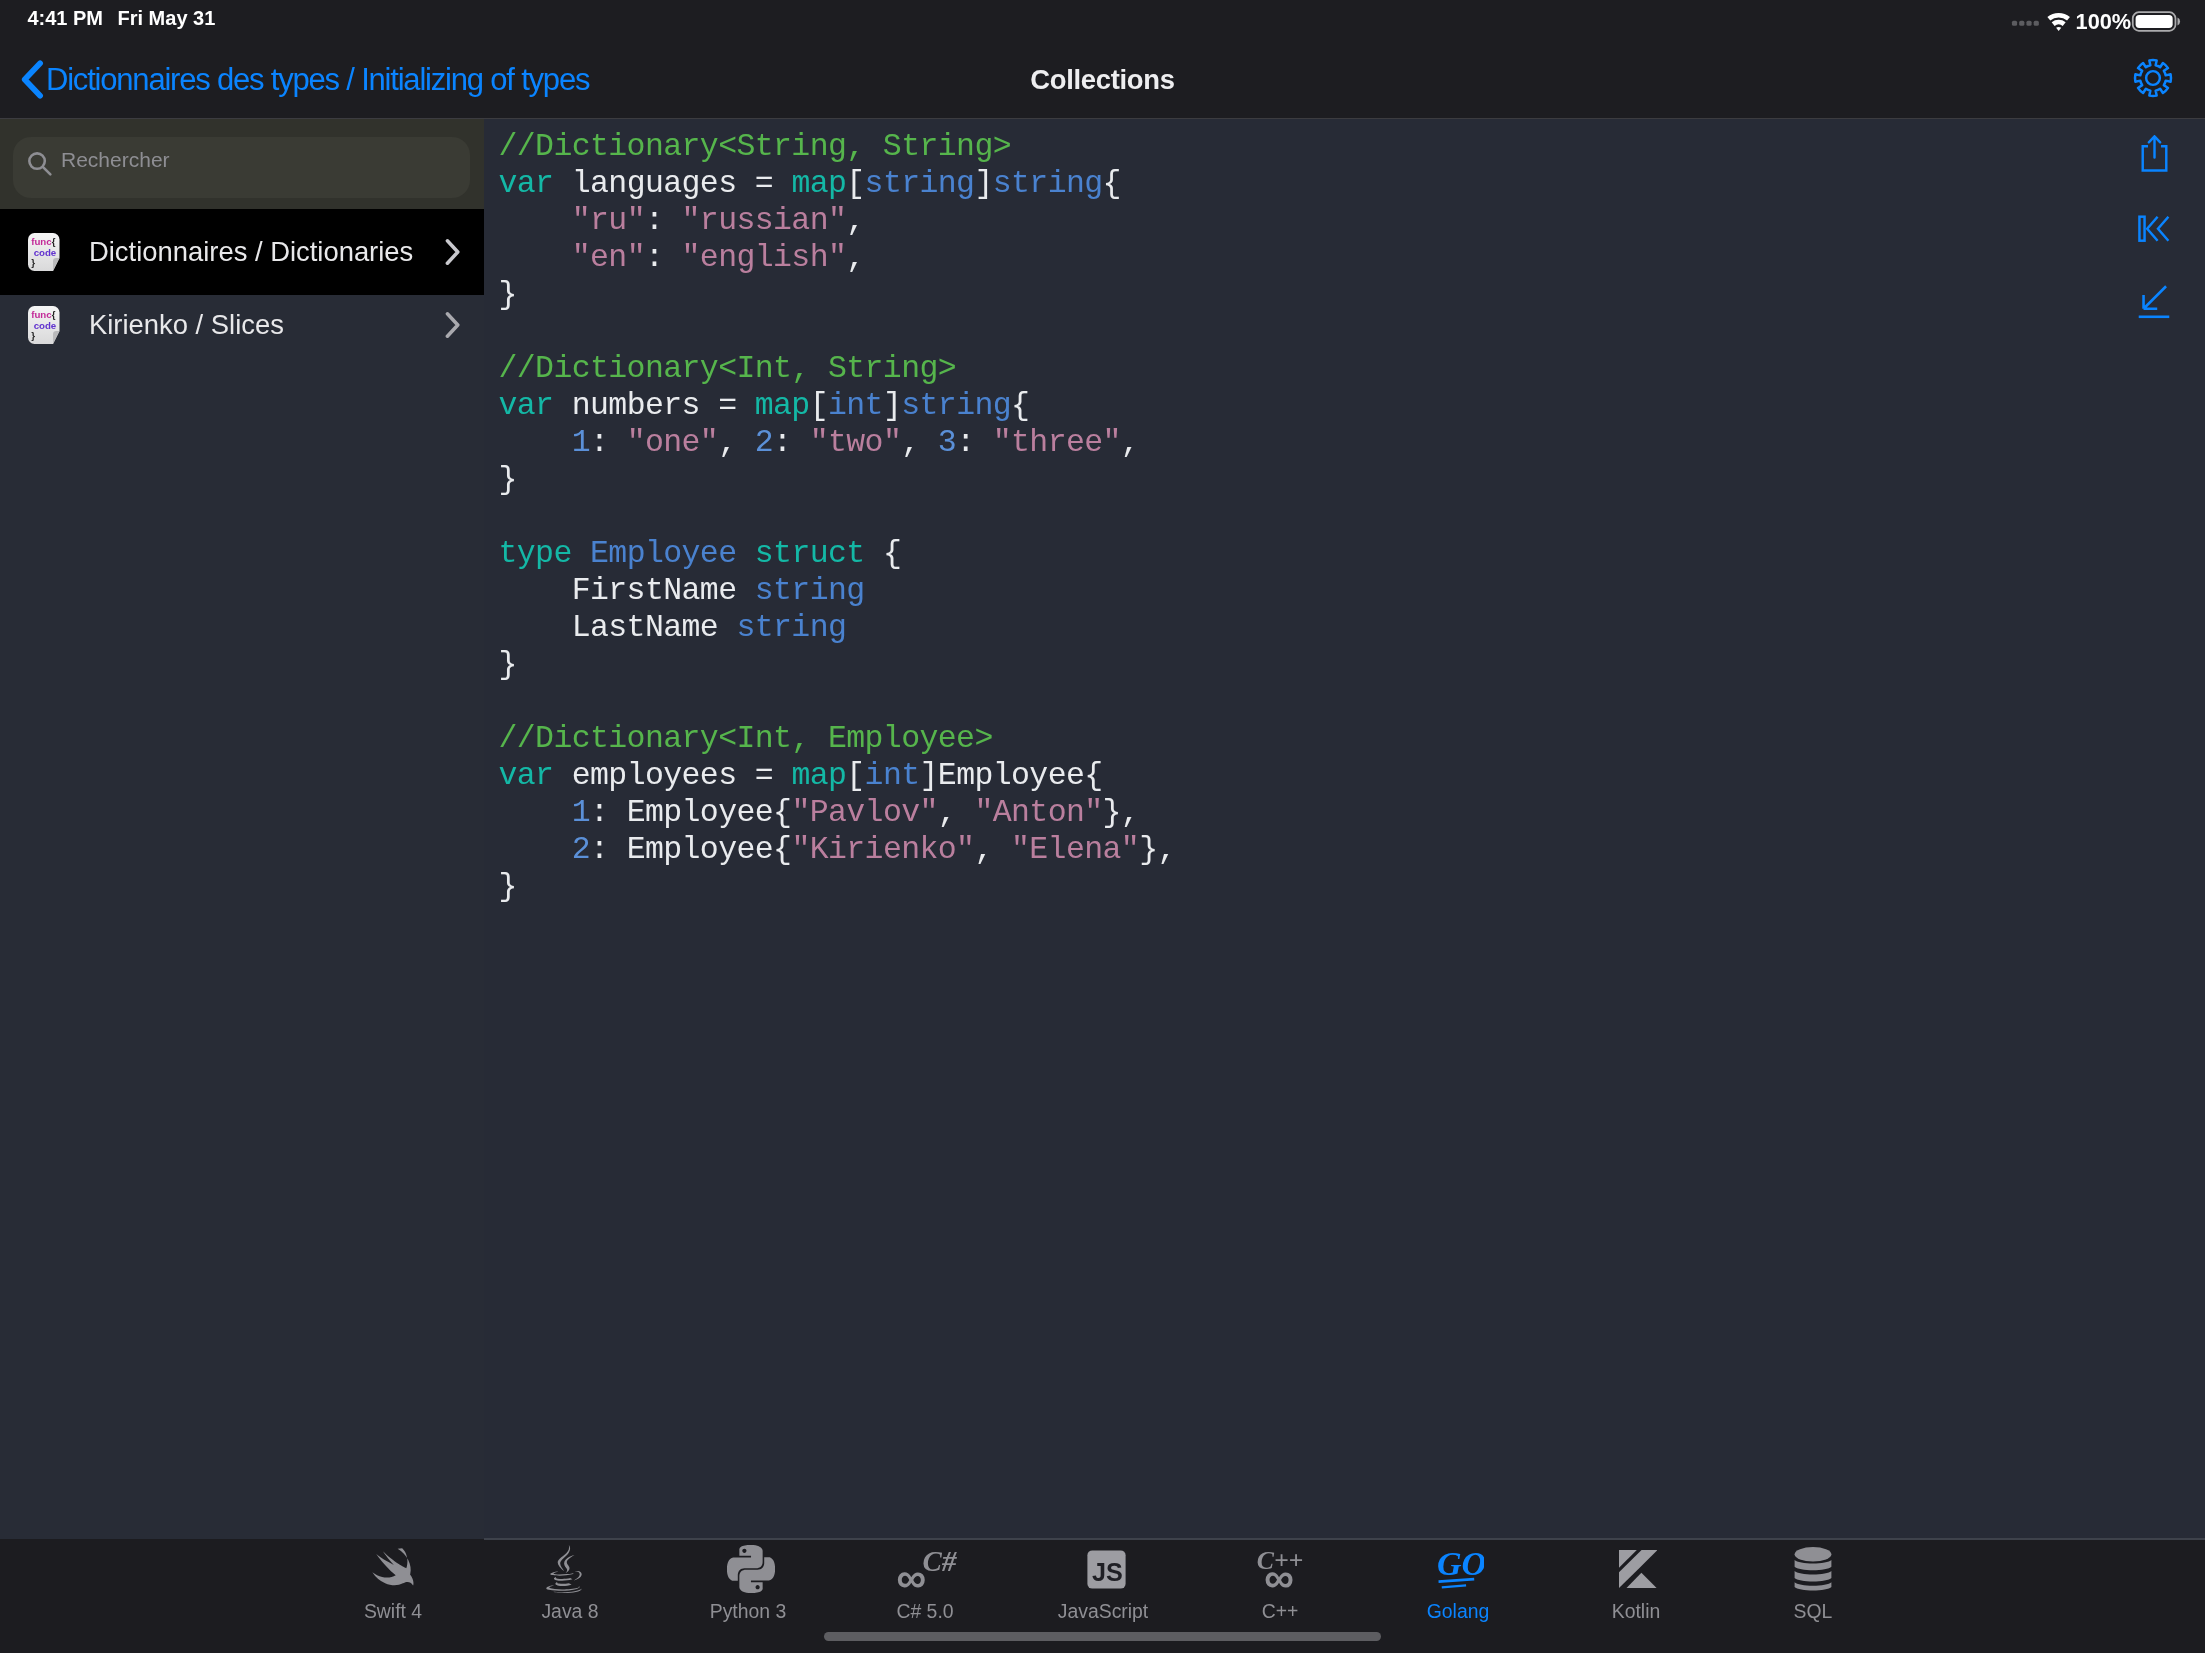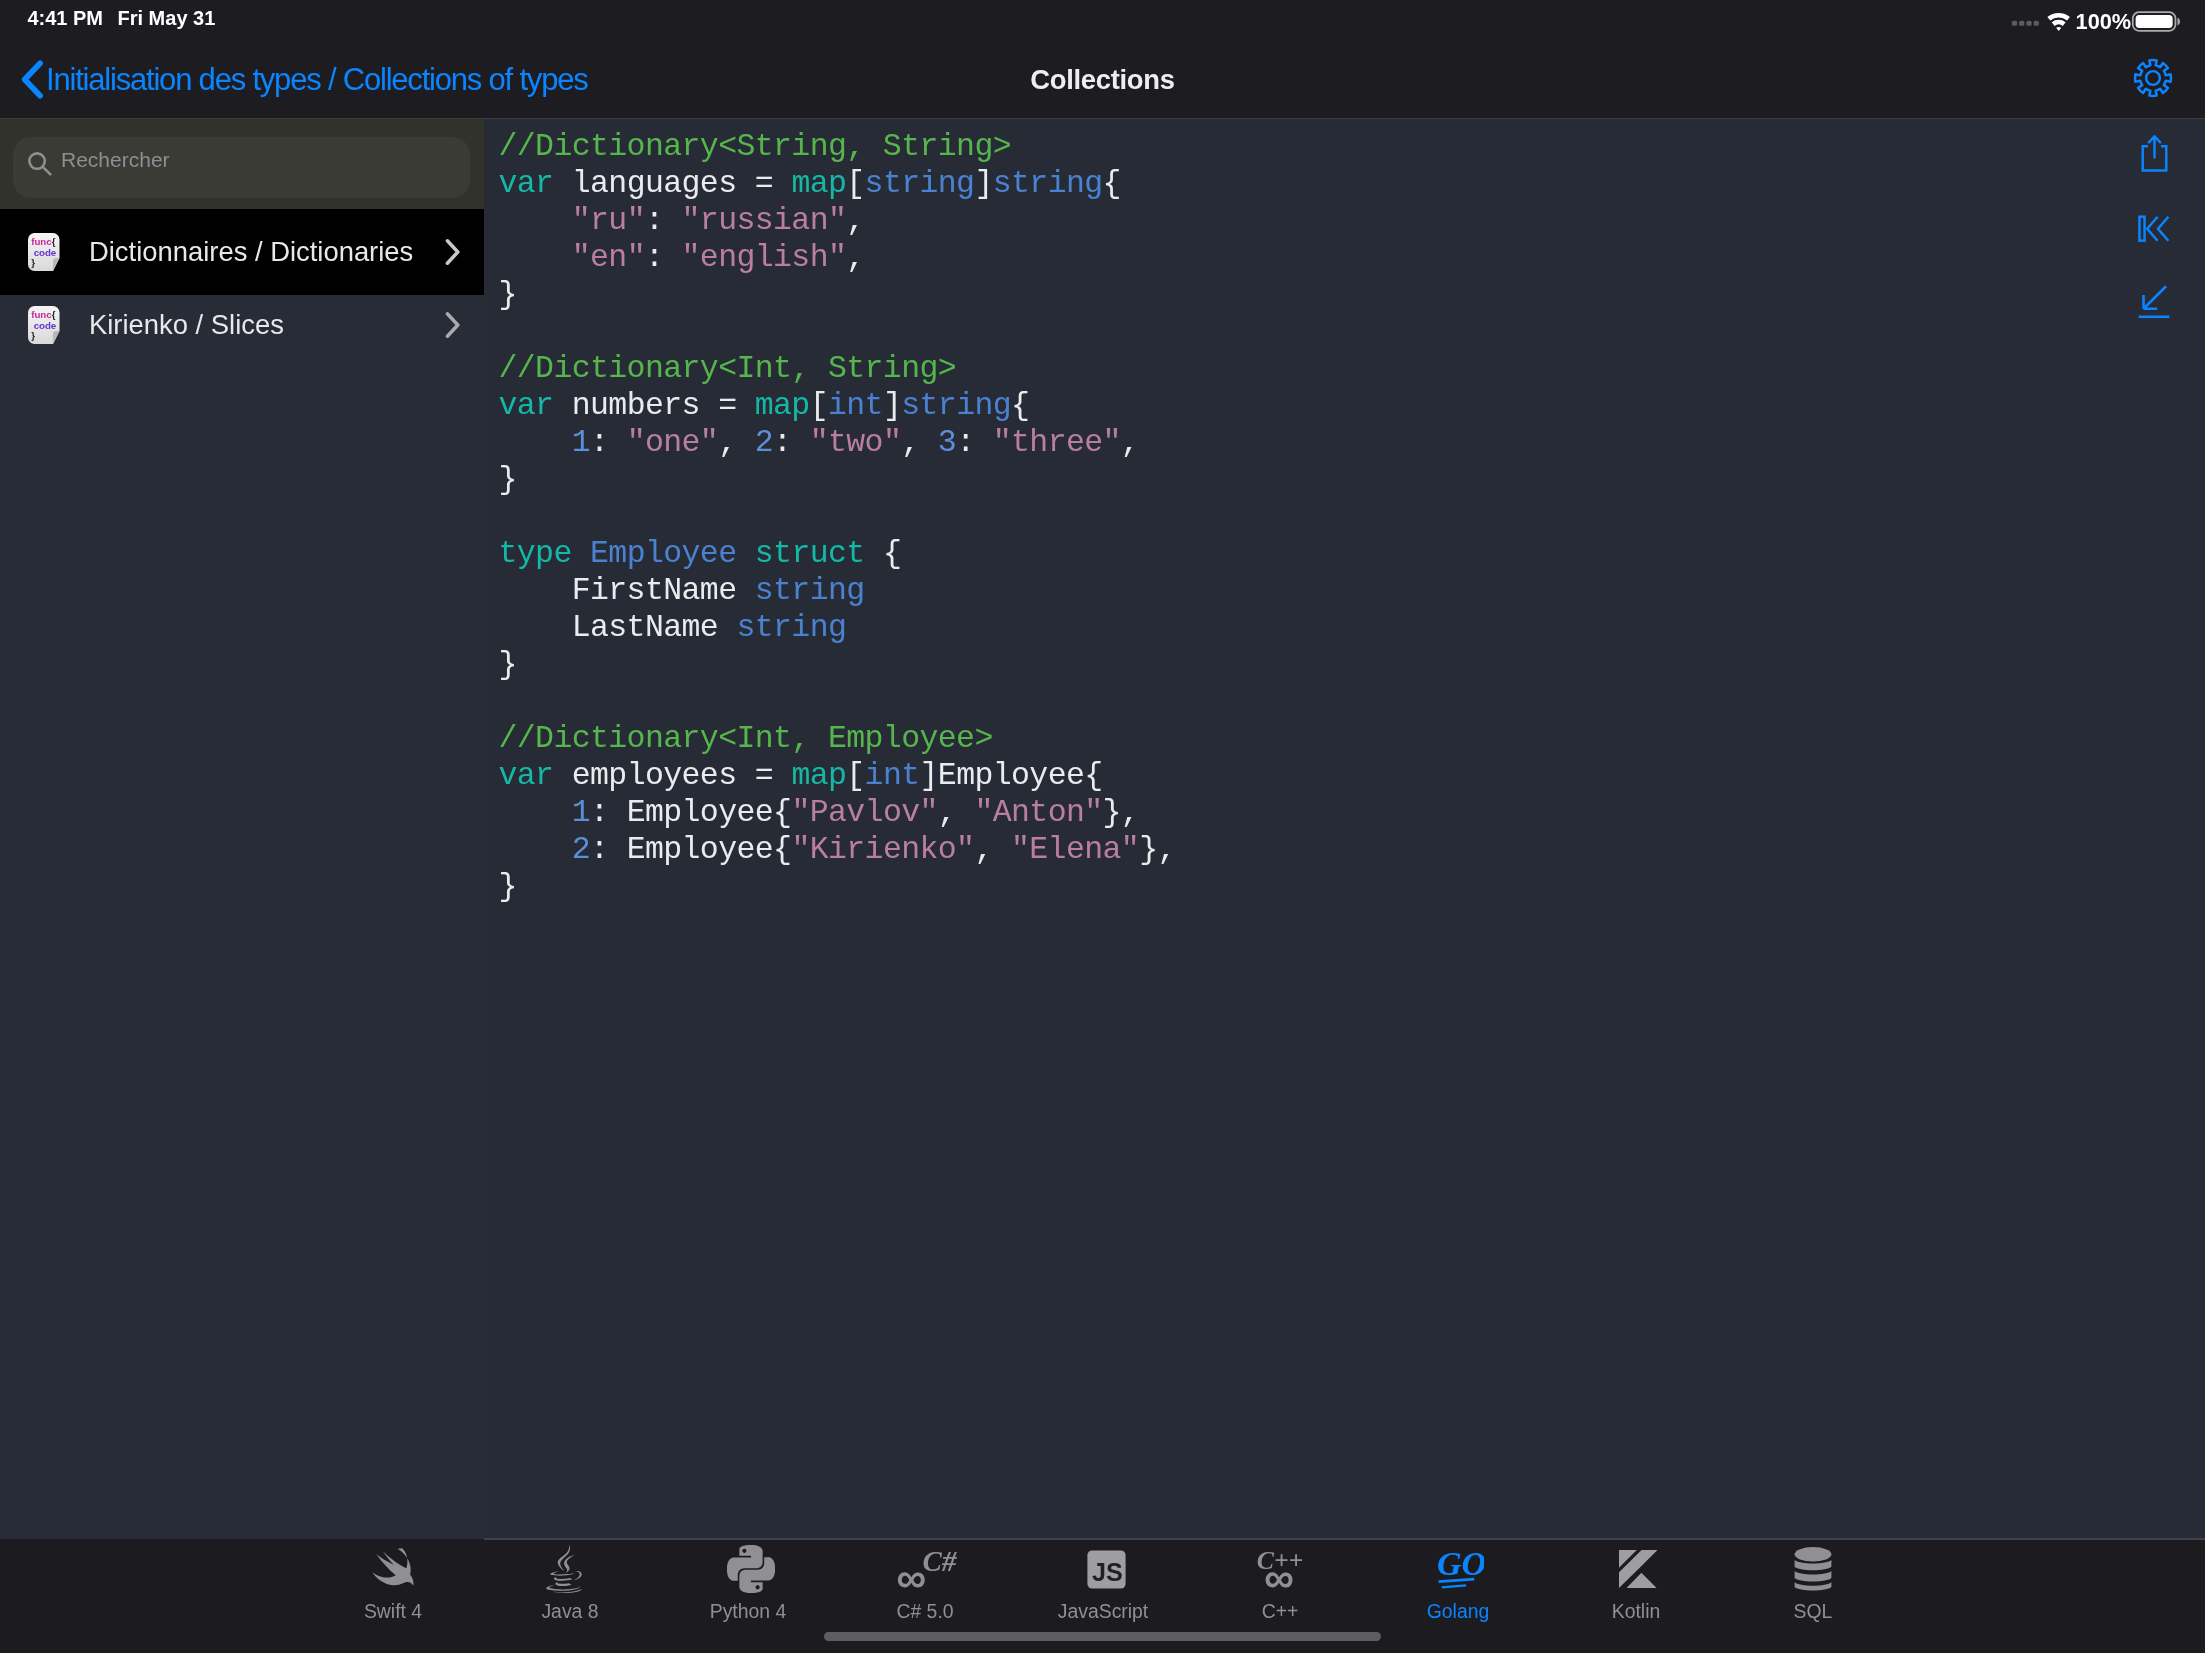--- a/index.html
+++ b/index.html
@@ -70,21 +70,21 @@
         <path d="M71.8 25.7 a6 6 0 0 1 6.4 0 L75 29.7 Z"></path>
       </g>
       <text x="96" y="27" font-size="27" font-weight="bold" fill="#ffffff">100%</text>
       <g>
         <rect x="167" y="6.5" width="53" height="23" rx="7.5" fill="none" stroke="#ababad" stroke-width="2.2"></rect>
         <rect x="170.5" y="10" width="46" height="16" rx="4.5" fill="#ffffff"></rect>
         <path d="M222.5 13 a5.5 5.5 0 0 1 0 10 Z" fill="#ababad"></path>
       </g>
     </svg>
   </div>
-  <div id="backlabel">Initialisation des types / Collections of types</div>
+  <div id="backlabel">Dictionnaires des types / Initializing of types</div>
   <svg class="abs" style="left:19.4px;top:60px" width="26" height="39" viewBox="0 0 32 48">
     <path d="M26 4 L7 24 L26 44" fill="none" stroke="#0a84ff" stroke-width="7" stroke-linecap="round" stroke-linejoin="round"></path>
   </svg>
   <div id="navtitle">Collections</div>
   <svg class="abs" style="left:2133px;top:58px" width="40" height="40" viewBox="0 0 50 50">
     <g fill="none" stroke="#0a84ff" stroke-width="3.1" stroke-linejoin="round">
       <circle cx="25" cy="25" r="8.6"></circle>
       <path d="M20.4 3.0 A22.5 22.5 0 0 1 29.6 3.0 L28.3 9.1 A16.2 16.2 0 0 1 33.9 11.5 L37.4 6.2 A22.5 22.5 0 0 1 43.8 12.6 L38.5 16.1 A16.2 16.2 0 0 1 40.9 21.7 L47.0 20.4 A22.5 22.5 0 0 1 47.0 29.6 L40.9 28.3 A16.2 16.2 0 0 1 38.5 33.9 L43.8 37.4 A22.5 22.5 0 0 1 37.4 43.8 L33.9 38.5 A16.2 16.2 0 0 1 28.3 40.9 L29.6 47.0 A22.5 22.5 0 0 1 20.4 47.0 L21.7 40.9 A16.2 16.2 0 0 1 16.1 38.5 L12.6 43.8 A22.5 22.5 0 0 1 6.2 37.4 L11.5 33.9 A16.2 16.2 0 0 1 9.1 28.3 L3.0 29.6 A22.5 22.5 0 0 1 3.0 20.4 L9.1 21.7 A16.2 16.2 0 0 1 11.5 16.1 L6.2 12.6 A22.5 22.5 0 0 1 12.6 6.2 L16.1 11.5 A16.2 16.2 0 0 1 21.7 9.1 Z"></path>
     </g>
   </svg>
@@ -194,21 +194,21 @@
       </svg>
     </div>
     <div class="tlabel">Java 8</div>
   </div>
   <div class="tab" style="left:659px">
     <div class="ticon">
       <svg width="48" height="48" viewBox="0 0 24 24" style="margin-left:6.5px">
         <path fill="#8f8f94" d="M14.25.18l.9.2.73.26.59.3.45.32.34.34.25.34.16.33.1.3.04.26.02.2-.01.13V8.5l-.05.63-.13.55-.21.46-.26.38-.3.31-.33.25-.35.19-.35.14-.33.1-.3.07-.26.04-.21.02H8.77l-.69.05-.59.14-.5.22-.41.27-.33.32-.27.35-.2.36-.15.37-.1.35-.07.32-.04.27-.02.21v3.06H3.17l-.21-.03-.28-.07-.32-.12-.35-.18-.36-.26-.36-.36-.35-.46-.32-.59-.28-.73-.21-.88-.14-1.05-.05-1.23.06-1.22.16-1.04.24-.87.32-.71.36-.57.4-.44.42-.33.42-.24.4-.16.36-.1.32-.05.24-.01h.16l.06.01h8.16v-.83H6.18l-.01-2.75-.02-.37.05-.34.11-.31.17-.28.25-.26.31-.23.38-.2.44-.18.51-.15.58-.12.64-.1.71-.06.77-.04.84-.02 1.27.05zm-6.3 1.98l-.23.33-.08.41.08.41.23.34.33.22.41.09.41-.09.33-.22.23-.34.08-.41-.08-.41-.23-.33-.33-.22-.41-.09-.41.09zm13.09 3.95l.28.06.32.12.35.18.36.27.36.35.35.47.32.59.28.73.21.88.14 1.04.05 1.23-.06 1.23-.16 1.04-.24.86-.32.71-.36.57-.4.45-.42.33-.42.24-.4.16-.36.09-.32.05-.24.02-.16-.01h-8.22v.82h5.84l.01 2.76.02.36-.05.34-.11.31-.17.29-.25.25-.31.24-.38.2-.44.17-.51.15-.58.13-.64.09-.71.07-.77.04-.84.01-1.27-.04-1.07-.14-.9-.2-.73-.25-.59-.3-.45-.33-.34-.34-.25-.34-.16-.33-.1-.3-.04-.25-.02-.2.01-.13v-5.34l.05-.64.13-.54.21-.46.26-.38.3-.32.33-.24.35-.2.35-.14.33-.1.3-.06.26-.04.21-.02.13-.01h5.84l.69-.05.59-.14.5-.21.41-.28.33-.32.27-.35.2-.36.15-.36.1-.35.07-.32.04-.28.02-.21V6.07h2.09l.14.01zm-6.47 14.25l-.23.33-.08.41.08.41.23.33.33.23.41.08.41-.08.33-.23.23-.33.08-.41-.08-.41-.23-.33-.33-.23-.41-.08-.41.08z"></path>
       </svg>
     </div>
-    <div class="tlabel">Python 4</div>
+    <div class="tlabel">Python 3</div>
   </div>
   <div class="tab" style="left:836px">
     <div class="ticon">
       <svg width="74" height="50" viewBox="0 0 92 62">
         <text x="64" y="33" text-anchor="middle" font-size="36" font-style="italic" font-weight="bold" fill="#8f8f94" font-family="'Liberation Serif',serif">C#</text>
         <text x="29" y="60" text-anchor="middle" font-size="52" font-weight="bold" fill="#8f8f94" font-family="'Liberation Sans',sans-serif">∞</text>
       </svg>
     </div>
     <div class="tlabel">C# 5.0</div>
   </div>

